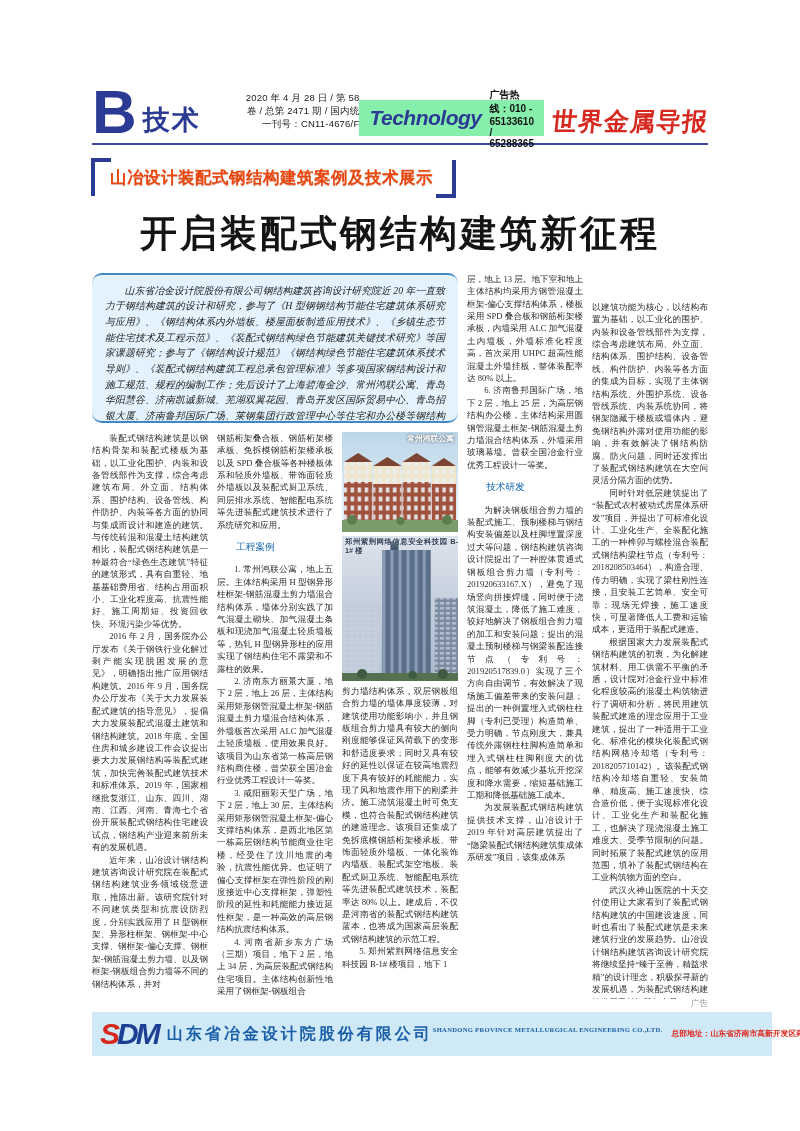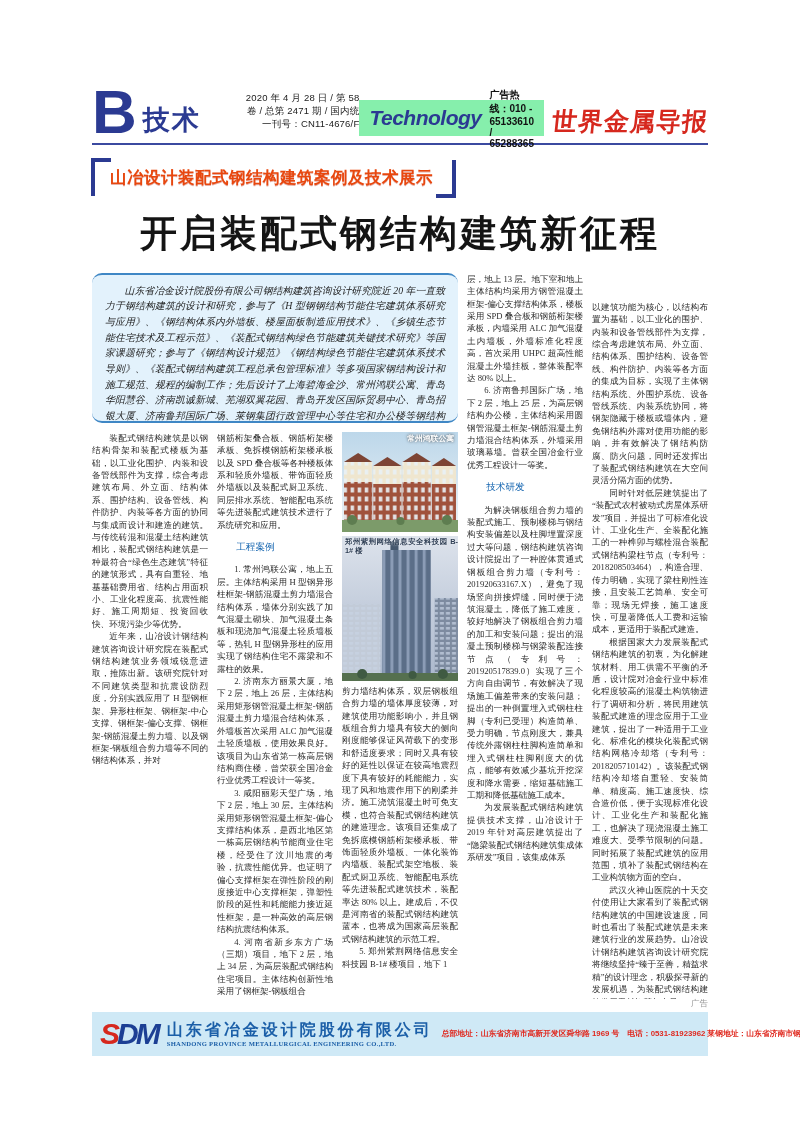--- a/index.html
+++ b/index.html
@@ -46,25 +46,25 @@
   .signature{text-align:right;font-style:italic;margin-top:3px;text-indent:0;}
 
   
   .photo{position:relative;width:100%;margin:0 0 4px 0;line-height:0;}
   .photo svg{display:block;width:100%;}
   .photo-caption-overlay{position:absolute;top:3px;right:4px;font-size:7.8px;line-height:1;color:#fff;font-family:"Liberation Sans","DejaVu Sans",sans-serif;font-weight:bold;text-shadow:0 0 3px rgba(0,0,0,.7);}
   .photo-caption-top{position:absolute;top:2px;left:3px;font-size:7.4px;line-height:1.2;color:#2f3f55;font-family:"Liberation Sans","DejaVu Sans",sans-serif;font-weight:bold;text-shadow:0 0 2px rgba(255,255,255,.8);}
 
   
   .ad-note{position:absolute;top:998px;right:92px;font-size:8.5px;color:#9a9a9a;font-family:"Liberation Sans","DejaVu Sans",sans-serif;}
-  .footer{position:absolute;top:1012px;left:92px;width:616px;height:44px;background:#cfe9f6;display:flex;align-items:center;box-sizing:border-box;padding:0 8px;gap:9px;}
+  .footer{position:absolute;top:1012px;left:92px;width:680px;height:44px;background:#cfe9f6;display:flex;align-items:center;box-sizing:border-box;padding:0 8px;gap:9px;}
   .sdm-logo{font-family:"Liberation Sans","DejaVu Sans",sans-serif;font-weight:900;font-style:italic;font-size:30px;line-height:1;letter-spacing:-3px;white-space:nowrap;}
   .sdm-s{color:#d6281e;}
   .sdm-dm{color:#1c3f94;}
-  .company{display:flex;flex-direction:column;justify-content:center;}
+  .company{display:flex;flex-direction:row;justify-content:center;}
   .company-cn{font-family:"Liberation Sans","DejaVu Sans",sans-serif;font-weight:bold;font-size:16px;color:#1b5fa8;letter-spacing:3px;line-height:1.1;white-space:nowrap;}
   .company-en{font-size:6.6px;color:#1b5fa8;letter-spacing:.3px;font-weight:bold;margin-top:1px;white-space:nowrap;}
   .addresses{margin-left:auto;display:flex;flex-direction:row;gap:2px;font-family:"Liberation Sans","DejaVu Sans",sans-serif;font-size:7.8px;font-weight:bold;color:#e02a20;line-height:1.3;}
   .addr-row{display:flex;gap:8px;white-space:nowrap;}
 </style>
 </head>
 <body>
 
 <div class="page">
   <div class="content">
@@ -98,20 +98,21 @@
     <h1 class="headline">开启装配式钢结构建筑新征程</h1>
 
     <div class="body-grid">
 
       <div class="intro-box">
         <p class="intro-text">山东省冶金设计院股份有限公司钢结构建筑咨询设计研究院近 20 年一直致力于钢结构建筑的设计和研究，参与了《H 型钢钢结构节能住宅建筑体系研究与应用》、《钢结构体系内外墙板、楼屋面板制造应用技术》、《乡镇生态节能住宅技术及工程示范》、《装配式钢结构绿色节能建筑关键技术研究》等国家课题研究；参与了《钢结构设计规范》《钢结构绿色节能住宅建筑体系技术导则》、《装配式钢结构建筑工程总承包管理标准》等多项国家钢结构设计和施工规范、规程的编制工作；先后设计了上海碧海金沙、常州鸿联公寓、青岛华阳慧谷、济南凯诚新城、芜湖双翼花园、青岛开发区国际贸易中心、青岛招银大厦、济南鲁邦国际广场、莱钢集团行政管理中心等住宅和办公楼等钢结构建筑；曾荣获省科技进步一等奖一项、国家钢结构科技进步二等奖一项，省部级优秀工程设计一等奖六项、二等奖十余项。</p>
       </div>
 
       <div class="col col1">
         <p>装配式钢结构建筑是以钢结构骨架和装配式楼板为基础，以工业化围护、内装和设备管线部件为支撑，综合考虑建筑布局、外立面、结构体系、围护结构、设备管线、构件防护、内装等各方面的协同与集成而设计和建造的建筑。与传统砖混和混凝土结构建筑相比，装配式钢结构建筑是一种最符合“绿色生态建筑”特征的建筑形式，具有自重轻、地基基础费用省、结构占用面积小、工业化程度高、抗震性能好、施工周期短、投资回收快、环境污染少等优势。</p>
+        <p>2016 年 2 月，国务院办公厅发布《关于钢铁行业化解过剩产能实现脱困发展的意见》，明确指出推广应用钢结构建筑。2016 年 9 月，国务院办公厅发布《关于大力发展装配式建筑的指导意见》，提倡大力发展装配式混凝土建筑和钢结构建筑。2018 年底，全国住房和城乡建设工作会议提出要大力发展钢结构等装配式建筑，加快完善装配式建筑技术和标准体系。2019 年，国家相继批复浙江、山东、四川、湖南、江西、河南、青海七个省份开展装配式钢结构住宅建设试点，钢结构产业迎来前所未有的发展机遇。</p>
         <p>近年来，山冶设计钢结构建筑咨询设计研究院在装配式钢结构建筑业务领域锐意进取，推陈出新。该研究院针对不同建筑类型和抗震设防烈度，分别实践应用了 H 型钢框架、异形柱框架、钢框架-中心支撑、钢框架-偏心支撑、钢框架-钢筋混凝土剪力墙、以及钢框架-钢板组合剪力墙等不同的钢结构体系，并对</p>
       </div>
 
       <div class="col col2">
         <p class="noindent">钢筋桁架叠合板、钢筋桁架楼承板、免拆模钢筋桁架楼承板以及 SPD 叠合板等各种楼板体系和轻质外墙板、带饰面轻质外墙板以及装配式厨卫系统、同层排水系统、智能配电系统等先进装配式建筑技术进行了系统研究和应用。</p>
         <div class="sub-heading">工程案例</div>
         <p>1. 常州鸿联公寓，地上五层。主体结构采用 H 型钢异形柱框架-钢筋混凝土剪力墙混合结构体系，墙体分别实践了加气混凝土砌块、加气混凝土条板和现浇加气混凝土轻质墙板等，热轧 H 型钢异形柱的应用实现了钢结构住宅不露梁和不露柱的效果。</p>
         <p>2. 济南东方丽景大厦，地下 2 层，地上 26 层，主体结构采用矩形钢管混凝土框架-钢筋混凝土剪力墙混合结构体系，外墙板首次采用 ALC 加气混凝土轻质墙板，使用效果良好。该项目为山东省第一栋高层钢结构商住楼，曾荣获全国冶金行业优秀工程设计一等奖。</p>
         <p>3. 咸阳丽彩天玺广场，地下 2 层，地上 30 层。主体结构采用矩形钢管混凝土框架-偏心支撑结构体系，是西北地区第一栋高层钢结构节能商业住宅楼，经受住了汶川地震的考验，抗震性能优异。也证明了偏心支撑框架在弹性阶段的刚度接近中心支撑框架，弹塑性阶段的延性和耗能能力接近延性框架，是一种高效的高层钢结构抗震结构体系。</p>
         <p>4. 河南省新乡东方广场（三期）项目，地下 2 层，地上 34 层，为高层装配式钢结构住宅项目。主体结构创新性地采用了钢框架-钢板组合</p>

